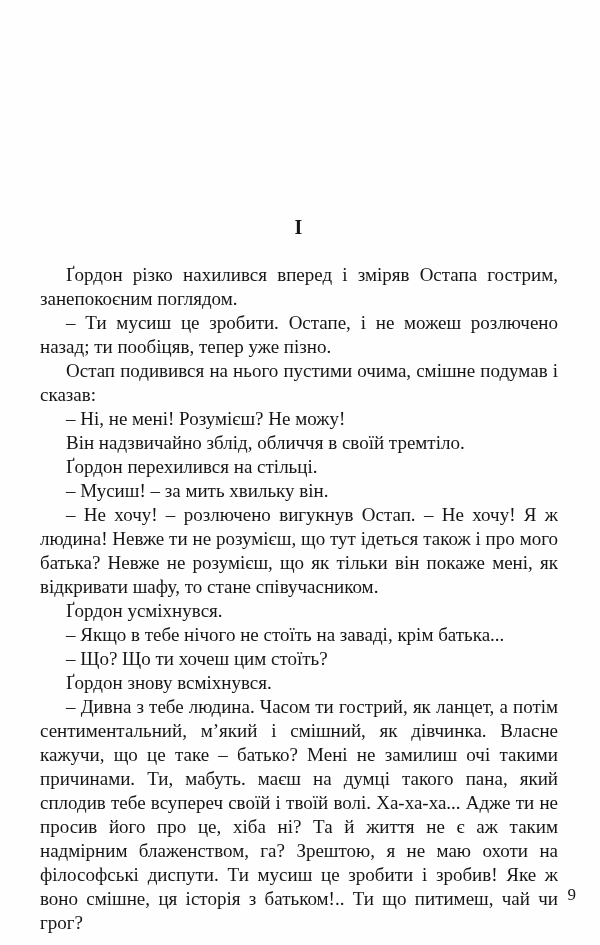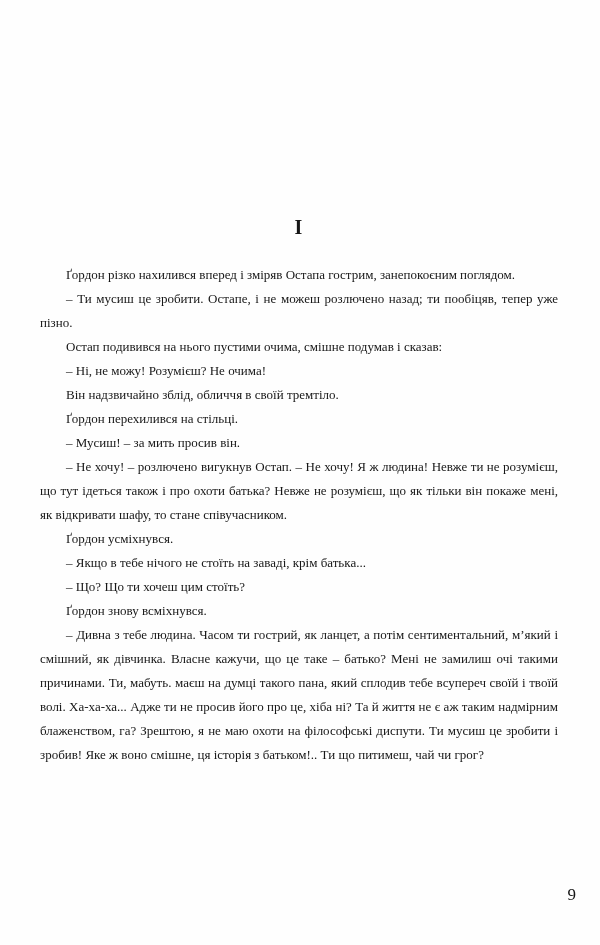--- a/index.html
+++ b/index.html
@@ -26,21 +26,21 @@
     margin: 0;
     padding-top: 216px;
     padding-bottom: 24px;
     text-align: center;
     font-size: 20px;
     font-weight: bold;
     letter-spacing: 1px;
   }
   .body-text p {
     margin: 0;
-    font-size: 13px;
+    font-size: 19px;
     line-height: 24px;
     text-align: justify;
     text-indent: 26px;
   }
   .page-number {
     position: absolute;
     right: 24px;
     bottom: 40px;
     font-size: 17px;
     line-height: 20px;
@@ -49,25 +49,25 @@
 </head>
 <body>
 
 <div class="book-page">
   <div class="text-block">
     <div class="chapter-heading">I</div>
     <div class="body-text">
       <p>Ґордон різко нахилився вперед і зміряв Остапа гострим, занепокоєним поглядом.</p>
       <p>– Ти мусиш це зробити. Остапе, і не можеш розлючено назад; ти пообіцяв, тепер уже пізно.</p>
       <p>Остап подивився на нього пустими очима, смішне подумав і сказав:</p>
-      <p>– Ні, не можу! Розумієш? Не очима!</p>
+      <p>– Ні, не мені! Розумієш? Не можу!</p>
       <p>Він надзвичайно зблід, обличчя в своїй тремтіло.</p>
       <p>Ґордон перехилився на стільці.</p>
-      <p>– Мусиш! – за мить просив він.</p>
-      <p>– Не хочу! – розлючено вигукнув Остап. – Не хочу! Я ж людина! Невже ти не розумієш, що тут ідеться також і про охоти батька? Невже не розумієш, що як тільки він покаже мені, як відкривати шафу, то стане співучасником.</p>
+      <p>– Мусиш! – за мить хвильку він.</p>
+      <p>– Не хочу! – розлючено вигукнув Остап. – Не хочу! Я ж людина! Невже ти не розумієш, що тут ідеться також і про мого батька? Невже не розумієш, що як тільки він покаже мені, як відкривати шафу, то стане співучасником.</p>
       <p>Ґордон усміхнувся.</p>
       <p>– Якщо в тебе нічого не стоїть на заваді, крім батька...</p>
       <p>– Що? Що ти хочеш цим стоїть?</p>
       <p>Ґордон знову всміхнувся.</p>
       <p>– Дивна з тебе людина. Часом ти гострий, як ланцет, а потім сентиментальний, м’який і смішний, як дівчинка. Власне кажучи, що це таке – батько? Мені не замилиш очі такими причинами. Ти, мабуть. маєш на думці такого пана, який сплодив тебе всупереч своїй і твоїй волі. Ха-ха-ха... Адже ти не просив його про це, хіба ні? Та й життя не є аж таким надмірним блаженством, га? Зрештою, я не маю охоти на філософські диспути. Ти мусиш це зробити і зробив! Яке ж воно смішне, ця історія з батьком!.. Ти що питимеш, чай чи грог?</p>
     </div>
   </div>
   <div class="page-number">9</div>
 </div>
 

